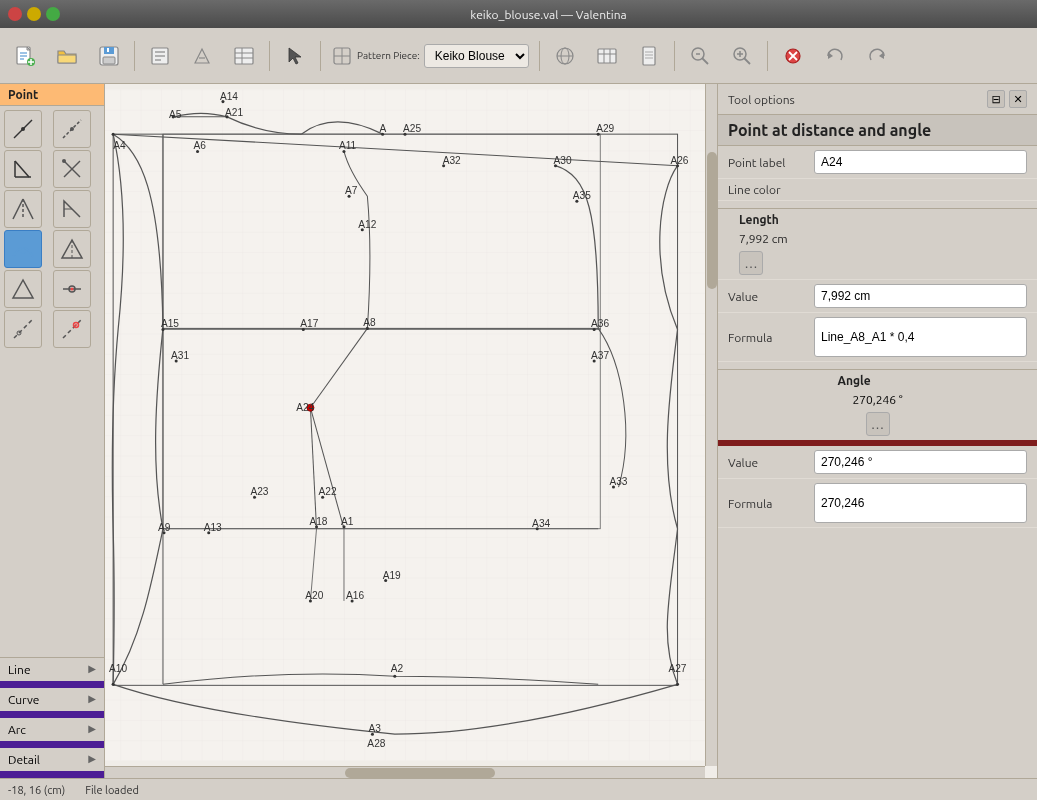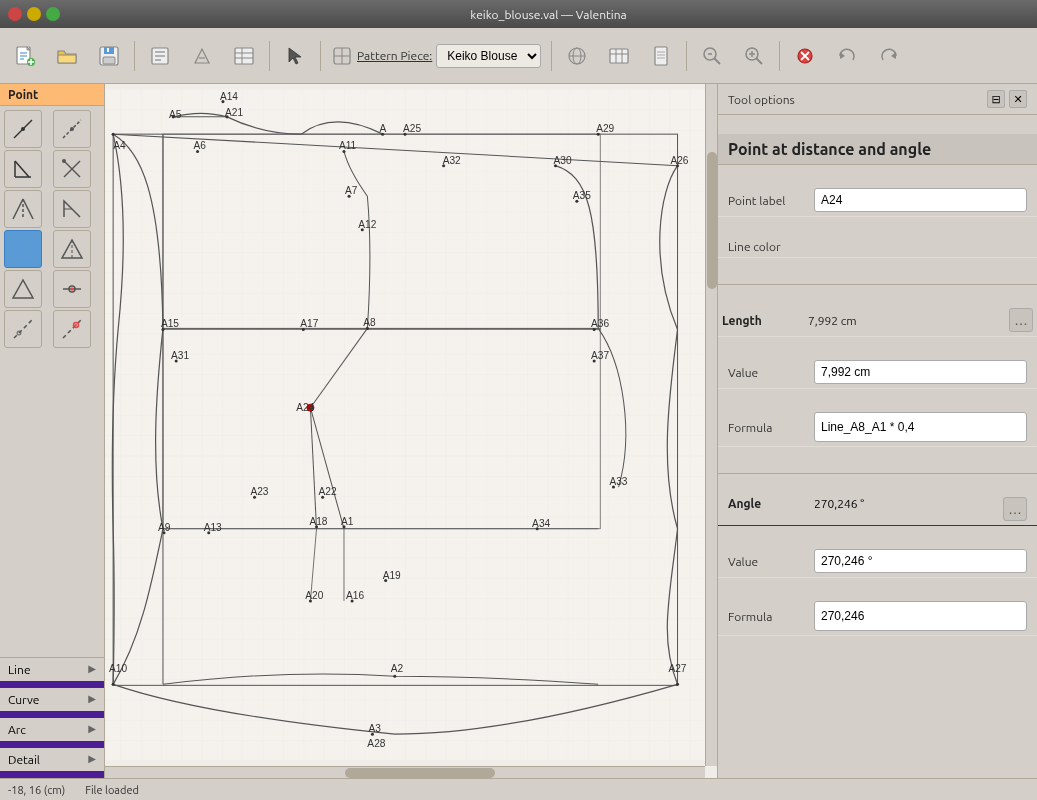--- a/index.html
+++ b/index.html
@@ -141,21 +141,20 @@
       height: calc(100% - 12px);
     }
     
     
     .right-panel {
       width: 320px;
       background: #d4cfc8;
       border-left: 1px solid #b0a898;
       display: flex;
       flex-direction: column;
-      gap: 19px;
     }
     .right-panel-header {
       padding: 6px 10px;
       font-size: 12px;
       color: #333;
       border-bottom: 1px solid #b0a898;
       display: flex; align-items: center; justify-content: space-between;
     }
     .right-panel-section-title {
       padding: 6px 10px;
@@ -210,45 +209,47 @@
       border-bottom: 1px solid #e0dbd4;
     }
     .formula-label {
       width: 80px;
       font-size: 12px;
       color: #333;
       flex-shrink: 0;
     }
     .formula-input {
       flex: 1;
-      height: 30px;
+      height: 40px;
       border: 1px solid #aaa;
       border-radius: 3px;
       background: #fff;
       padding: 2px 6px;
       font-size: 12px;
     }
     .section-divider { height: 8px; background: #d4cfc8; border-bottom: 1px solid #b0a898; }
     .length-row {
-      display: flex; align-items: center;
-      padding: 4px 4px; gap: 6px;
+      display: flex; 
+      padding: 4px 21px; gap: 6px;
       border-bottom: 1px solid #e0dbd4;
+      flex-direction: column;
     }
     .length-label { width: 80px; font-size: 12px; font-weight: bold; color: #222; flex-shrink: 0; }
     .length-value { flex: 1; font-size: 12px; color: #222; }
     .dots-btn {
       width: 24px; height: 24px; background: #c8c3bc;
       border: 1px solid #aaa; border-radius: 3px; cursor: pointer;
       display: flex; align-items: center; justify-content: center;
       font-size: 14px; color: #555;
     }
     .angle-row {
-      display: flex; align-items: flex-start;
+      display: flex; align-items: center;
       padding: 4px 10px; gap: 6px;
-      border-bottom: 1px solid #7f1d1d;
+      border-bottom: 6px solid #7f1d1d;
+      flex-direction: column;
     }
     .angle-label { width: 80px; font-size: 12px; font-weight: bold; color: #222; flex-shrink: 0; }
     
     
     .statusbar {
       height: 22px;
       background: #d4cfc8;
       border-top: 1px solid #b0a898;
       display: flex;
       align-items: center;
@@ -348,21 +349,21 @@
       <path d="M5 3 L5 17 L9 13 L12 19 L14 18 L11 12 L17 12 Z" fill="#555" stroke="#333" stroke-width="0.8"></path>
     </svg>
   </button>
   <div class="toolbar-separator"></div>
   <div class="pattern-piece-selector">
     <svg width="22" height="22" viewBox="0 0 22 22" fill="none">
       <rect x="3" y="3" width="16" height="16" rx="2" fill="none" stroke="#888" stroke-width="1.2"></rect>
       <line x1="3" y1="11" x2="19" y2="11" stroke="#888" stroke-width="1"></line>
       <line x1="11" y1="3" x2="11" y2="19" stroke="#888" stroke-width="1"></line>
     </svg>
-    <span style="font-size:12px;color:#333;text-decoration:underline;">Pattern Piece:</span>
+    <span style="font-size:10px;color:#333;">Pattern Piece:</span>
     <select>
       <option>Keiko Blouse</option>
     </select>
   </div>
   <div class="toolbar-separator"></div>
   <button class="toolbar-btn">
     <svg width="22" height="22" viewBox="0 0 22 22" fill="none">
       <circle cx="11" cy="11" r="8" fill="none" stroke="#888" stroke-width="1.2"></circle>
       <ellipse cx="11" cy="11" rx="4" ry="8" fill="none" stroke="#888" stroke-width="1"></ellipse>
       <line x1="3" y1="11" x2="19" y2="11" stroke="#888" stroke-width="1"></line>

